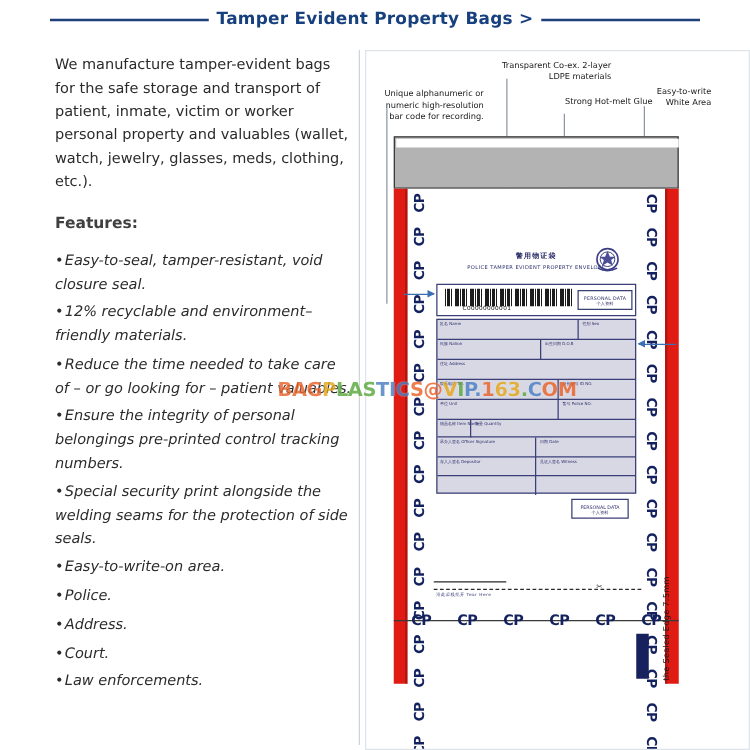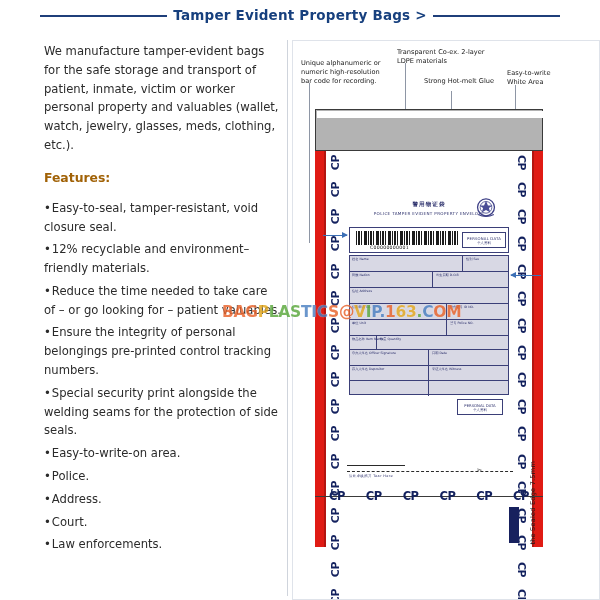--- a/index.html
+++ b/index.html
@@ -25,42 +25,42 @@
     white-space:nowrap;letter-spacing:.2px;
   }
 
   
   .left-col{
     position:absolute;left:44px;top:42px;width:238px;
     font-size:11.6px;line-height:1.62;color:#2b2b2b;
   }
   .left-col p.intro{margin:0 0 12px 0;}
   .sec-title{
-    color:#a16207;font-weight:bold;font-size:12.4px;
+    color:#404040;font-weight:bold;font-size:12.4px;
     margin:13px 0 11px 0;
   }
   ul.bullets{list-style:none;margin:0;padding:0;}
-  ul.bullets li{margin:4px 0 0 0;text-indent:0;}
+  ul.bullets li{margin:4px 0 0 0;text-indent:0;font-style:italic;}
   ul.bullets li::before{content:"\2022";margin-right:1px;}
 
   
   .col-divider{
     position:absolute;left:287px;top:40px;width:0;height:556px;
     border-left:1px solid #cfd4dc;
   }
 
   
   .right-col{
     position:absolute;left:292px;top:40px;width:306px;height:558px;
     border:1px solid #dfe3ea;background:#fff;overflow:hidden;
   }
 
   
-  .callout{position:absolute;font-size:6.6px;line-height:1.33;color:#1b1b1b;}
-  .c1{left:8px;top:18px;width:86px;}
+  .callout{position:absolute;font-size:6.6px;line-height:1.33;color:#1b1b1b;text-align:right;}
+  .c1{left:8px;top:30px;width:86px;}
   .c2{left:104px;top:7px;width:92px;}
   .c3{left:131px;top:36px;width:98px;}
   .c4{left:214px;top:28px;width:62px;}
 
   
   .leader{position:absolute;width:0;border-left:1px solid #8e96a5;}
   .l1{left:16px;top:42px;height:160px;}
   .l2{left:112px;top:22px;height:195px;}
   .l3{left:158px;top:50px;height:160px;}
   .l4{left:222px;top:44px;height:68px;}

